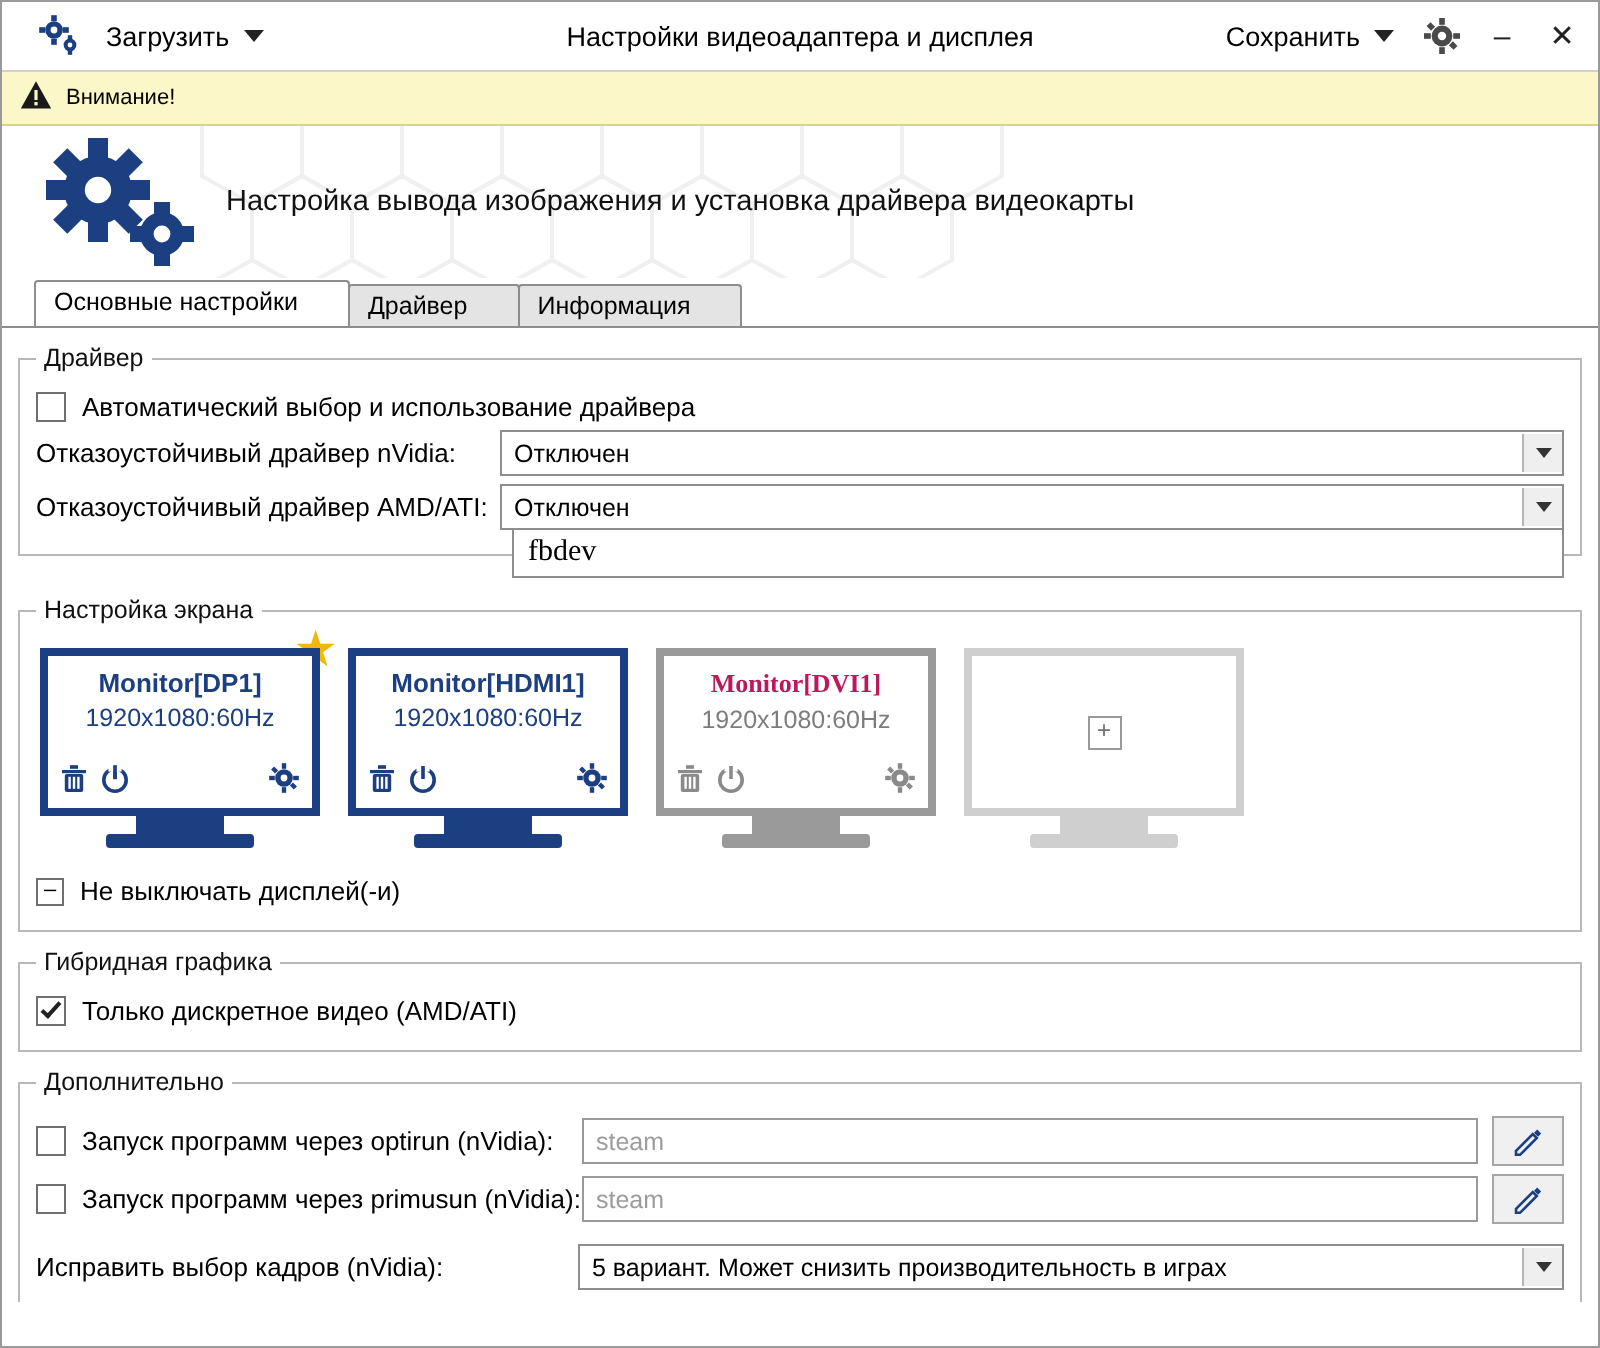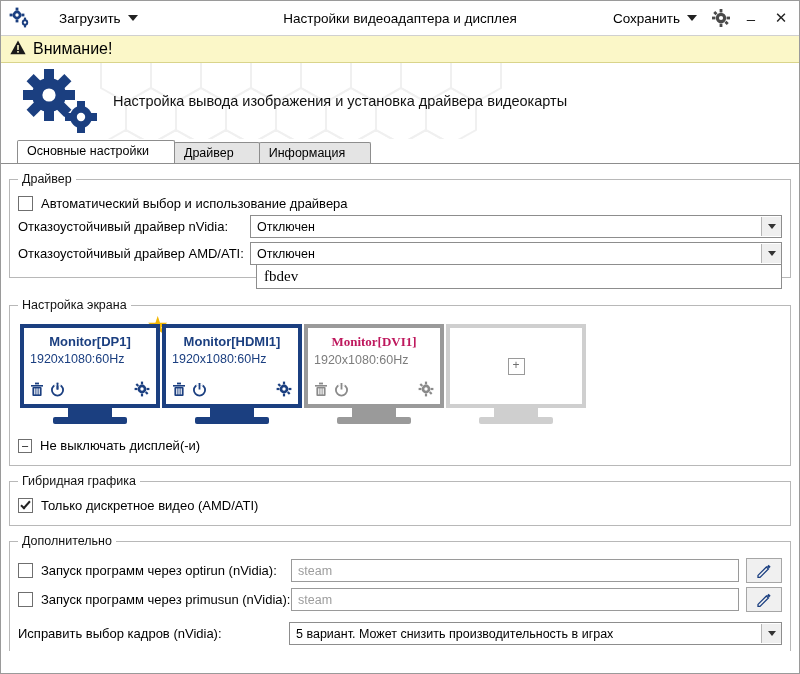--- a/index.html
+++ b/index.html
@@ -30,22 +30,22 @@
     background: #ffffff;
     border-bottom: 1px solid #d0d0d0;
     display: flex;
     align-items: center;
     position: relative;
     flex: 0 0 auto;
   }
   .tb-left {
     display: flex;
     align-items: center;
-    gap: 24px;
-    padding-left: 8px;
+    gap: 8px;
+    padding-left: 18px;
   }
   .app-icon { width: 22px; height: 22px; }
   .tb-btn {
     display: flex;
     align-items: center;
     gap: 7px;
     font-size: 13.5px;
     padding: 2px 4px;
     cursor: default;
   }
@@ -78,21 +78,21 @@
   }
   
   .warnbar {
     height: 26px;
     background: #fbf7c8;
     border-bottom: 1px solid #d9d48b;
     display: flex;
     align-items: center;
     gap: 7px;
     padding-left: 9px;
-    font-size: 16px;
+    font-size: 11px;
     flex: 0 0 auto;
   }
   
   .banner {
     height: 76px;
     background: #ffffff;
     position: relative;
     overflow: hidden;
     display: flex;
     align-items: center;
@@ -231,21 +231,21 @@
     z-index: 40;
   }
   .dropdown-list .item {
     padding: 3px 7px;
     font-size: 15px;
     font-family: Liberation Serif, serif;
   }
   
   .monitors {
     display: flex;
-    gap: 2px;
+    gap: 14px;
     padding: 6px 2px 2px 2px;
   }
   .mon {
     width: 140px;
     position: relative;
   }
   .mon .screen {
     height: 84px;
     border: 4px solid #1b3f80;
     box-sizing: border-box;
@@ -259,20 +259,21 @@
   .mon.empty .screen { border-color: #cfcfcf; }
   .mon .title {
     font-size: 13px;
     font-weight: bold;
     text-align: center;
     color: #1b3f80;
   }
   .mon.gray .title { color: #be185d; font-family: Liberation Serif, serif; }
   .mon .res {
     font-size: 12.5px;
+    text-align: center;
     color: #1b3f80;
     margin-top: 3px;
   }
   .mon.gray .res { color: #7d7d7d; }
   .mon .icons {
     margin-top: auto;
     display: flex;
     align-items: center;
     gap: 6px;
     padding-bottom: 4px;

